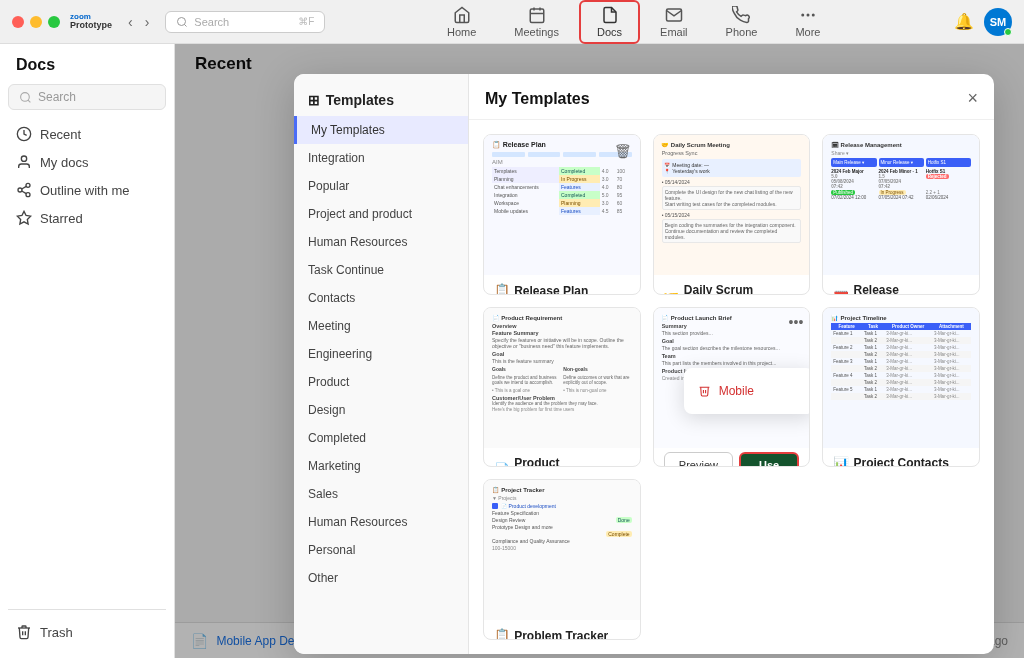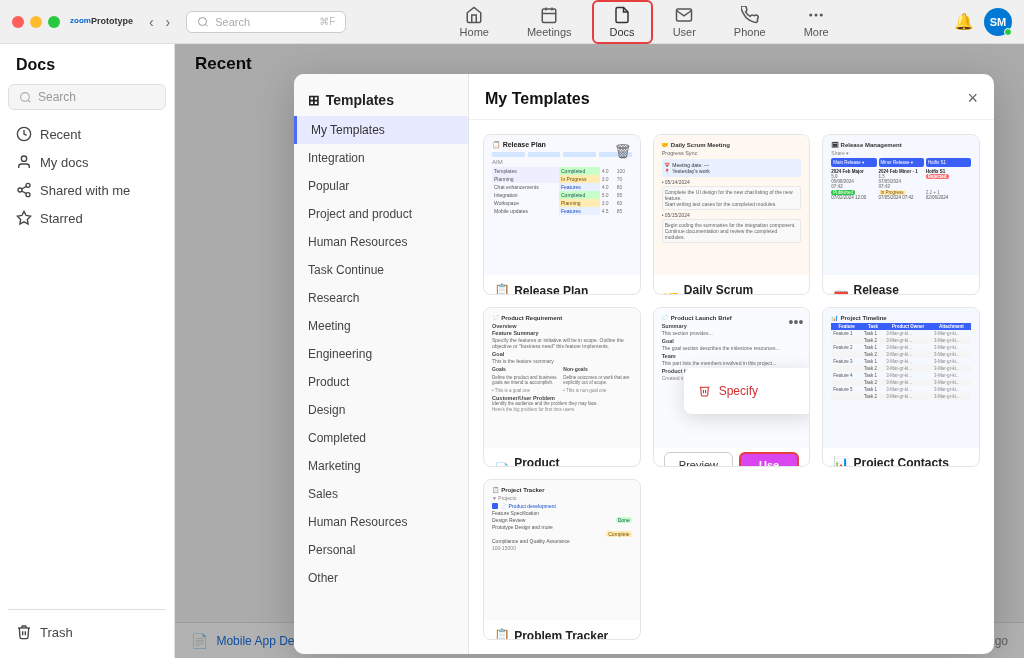--- a/index.html
+++ b/index.html
@@ -5,21 +5,21 @@
     * { box-sizing: border-box; margin: 0; padding: 0; }
     body { font-family: -apple-system, BlinkMacSystemFont, 'Segoe UI', sans-serif; background: #f5f5f5; width: 1024px; height: 658px; overflow: hidden; font-size: 13px; }
 
     
     .titlebar { height: 44px; background: #f0f0f0; display: flex; align-items: center; padding: 0 12px; border-bottom: 1px solid #ddd; position: relative; }
     .titlebar-dots { display: flex; gap: 6px; }
     .dot { width: 12px; height: 12px; border-radius: 50%; }
     .dot-red { background: #ff5f57; }
     .dot-yellow { background: #febc2e; }
     .dot-green { background: #28c840; }
-    .zoom-logo { margin-left: 10px; display: flex; flex-direction: row; line-height: 1; }
+    .zoom-logo { margin-left: 10px; display: flex; flex-direction: column; line-height: 1; }
     .zoom-logo .zoom-text { font-size: 8px; color: #0066cc; font-weight: 700; }
     .zoom-logo .workplace-text { font-size: 9px; color: #333; font-weight: 600; }
     .nav-arrows { display: flex; gap: 4px; margin-left: 12px; }
     .nav-arrow { background: none; border: none; cursor: pointer; color: #666; font-size: 14px; padding: 2px 4px; }
     .search-bar { background: white; border: 1px solid #ccc; border-radius: 6px; padding: 4px 10px; display: flex; align-items: center; gap: 6px; margin-left: 12px; width: 160px; font-size: 12px; color: #999; }
     .search-bar span { font-size: 11px; color: #aaa; }
     .topnav { display: flex; align-items: center; gap: 2px; margin-left: auto; margin-right: auto; }
     .topnav-item { display: flex; flex-direction: column; align-items: center; gap: 2px; padding: 4px 16px; cursor: pointer; font-size: 11px; color: #555; border: 2px solid transparent; border-radius: 6px; }
     .topnav-item.active { border-color: #e53e3e; color: #333; }
     .topnav-item svg { width: 18px; height: 18px; }
@@ -67,21 +67,21 @@
     .tmpl-card-emoji { font-size: 13px; }
 
     
     .preview-content { padding: 6px 8px; font-size: 7px; color: #555; }
 
     
     .delete-popup { position: absolute; top: 60px; left: 30px; background: white; border-radius: 8px; box-shadow: 0 4px 20px rgba(0,0,0,0.15); padding: 8px 0; z-index: 20; width: 130px; }
     .delete-item { display: flex; align-items: center; gap: 8px; padding: 8px 14px; font-size: 12px; color: #d32f2f; cursor: pointer; }
     .card-actions { display: flex; gap: 6px; padding: 4px 8px 8px; justify-content: center; }
     .btn-preview { border: 1px solid #ccc; background: white; border-radius: 6px; padding: 5px 14px; font-size: 11px; cursor: pointer; color: #333; }
-    .btn-use { background: #d946ef; color: white; border: 2px solid #e53e3e; border-radius: 6px; padding: 5px 18px; font-size: 11px; cursor: pointer; font-weight: 600; }
+    .btn-use { background: #14532d; color: white; border: 2px solid #e53e3e; border-radius: 6px; padding: 5px 18px; font-size: 11px; cursor: pointer; font-weight: 600; }
 
     
     .statusbar { height: 36px; background: white; border-top: 1px solid #e0e0e0; display: flex; align-items: center; padding: 0 16px; gap: 8px; font-size: 12px; color: #555; }
     .statusbar-icon { font-size: 14px; }
 
     
     .three-dots { position: absolute; top: 6px; right: 6px; color: #666; font-size: 14px; cursor: pointer; }
 
     
     .trash-icon { font-size: 14px; cursor: pointer; position: absolute; top: 8px; right: 8px; color: #666; }
@@ -137,21 +137,21 @@
           <polyline points="14,2 14,8 20,8"></polyline>
         </svg>
       <span>Docs</span>
     </div>
 
     <div class="topnav-item">
       <svg viewBox="0 0 24 24" fill="none" stroke="currentColor" stroke-width="2">
           <path d="M4 4h16c1.1 0 2 .9 2 2v12c0 1.1-.9 2-2 2H4c-1.1 0-2-.9-2-2V6c0-1.1.9-2 2-2z"></path>
           <polyline points="22,6 12,13 2,6"></polyline>
         </svg>
-      <span>User</span>
+      <span>Email</span>
     </div>
 
     <div class="topnav-item">
       <svg viewBox="0 0 24 24" fill="none" stroke="currentColor" stroke-width="2">
           <path d="M22 16.92v3a2 2 0 01-2.18 2 19.79 19.79 0 01-8.63-3.07A19.5 19.5 0 013.07 9.8a19.79 19.79 0 01-3.07-8.68A2 2 0 012 .09h3a2 2 0 012 1.72c.127.96.361 1.903.7 2.81a2 2 0 01-.45 2.11L6.09 7.91a16 16 0 006 6l1.27-1.27a2 2 0 012.11-.45c.907.339 1.85.573 2.81.7A2 2 0 0122 16.92z"></path>
         </svg>
       <span>Phone</span>
     </div>
 
 
@@ -199,21 +199,21 @@
       <span>My docs</span>
     </div>
     <div class="sidebar-item">
       <svg width="16" height="16" viewBox="0 0 24 24" fill="none" stroke="currentColor" stroke-width="2">
           <circle cx="18" cy="5" r="3"></circle>
           <circle cx="6" cy="12" r="3"></circle>
           <circle cx="18" cy="19" r="3"></circle>
           <line x1="8.59" y1="13.51" x2="15.42" y2="17.49"></line>
           <line x1="15.41" y1="6.51" x2="8.59" y2="10.49"></line>
         </svg>
-      <span>Shared with me</span>
+      <span>Outline with me</span>
     </div>
     <div class="sidebar-item">
       <svg width="16" height="16" viewBox="0 0 24 24" fill="none" stroke="currentColor" stroke-width="2">
           <polygon points="12,2 15.09,8.26 22,9.27 17,14.14 18.18,21.02 12,17.77 5.82,21.02 7,14.14 2,9.27 8.91,8.26"></polygon>
         </svg>
       <span>Starred</span>
     </div>
     <div class="sidebar-bottom">
       <div class="sidebar-item">
         <svg width="16" height="16" viewBox="0 0 24 24" fill="none" stroke="currentColor" stroke-width="2">
@@ -238,21 +238,21 @@
           <div class="tmpl-sidebar-header">
             <span>⊞</span>
             <span>Templates</span>
           </div>
           <div class="tmpl-sidebar-item active">My Templates</div>
           <div class="tmpl-sidebar-item">Integration</div>
           <div class="tmpl-sidebar-item">Popular</div>
           <div class="tmpl-sidebar-item">Project and product</div>
           <div class="tmpl-sidebar-item">Human Resources</div>
           <div class="tmpl-sidebar-item">Task Continue</div>
-          <div class="tmpl-sidebar-item">Research</div>
+          <div class="tmpl-sidebar-item">Contacts</div>
           <div class="tmpl-sidebar-item">Meeting</div>
           <div class="tmpl-sidebar-item">Engineering</div>
           <div class="tmpl-sidebar-item">Product</div>
           <div class="tmpl-sidebar-item">Design</div>
           <div class="tmpl-sidebar-item">Completed</div>
           <div class="tmpl-sidebar-item">Marketing</div>
           <div class="tmpl-sidebar-item">Sales</div>
           <div class="tmpl-sidebar-item">Human Resources</div>
           <div class="tmpl-sidebar-item">Personal</div>
           <div class="tmpl-sidebar-item">Other</div>
@@ -417,21 +417,21 @@
               </div>
 
               <div class="delete-popup">
                 <div class="delete-item">
                   <svg width="13" height="13" viewBox="0 0 24 24" fill="none" stroke="#d32f2f" stroke-width="2">
                       <polyline points="3,6 5,6 21,6"></polyline>
                       <path d="M19 6l-1 14a2 2 0 01-2 2H8a2 2 0 01-2-2L5 6"></path>
                       <path d="M10 11v6"></path>
                       <path d="M14 11v6"></path>
                     </svg>
-                  <span>Specify</span>
+                  <span>Mobile</span>
                 </div>
               </div>
               <div class="card-actions">
                 <button class="btn-preview">Preview</button>
                 <button class="btn-use">Use</button>
               </div>
             </div>
 
             <div class="tmpl-card">
               <div class="tmpl-card-preview" style="background:#f5f8ff;">

